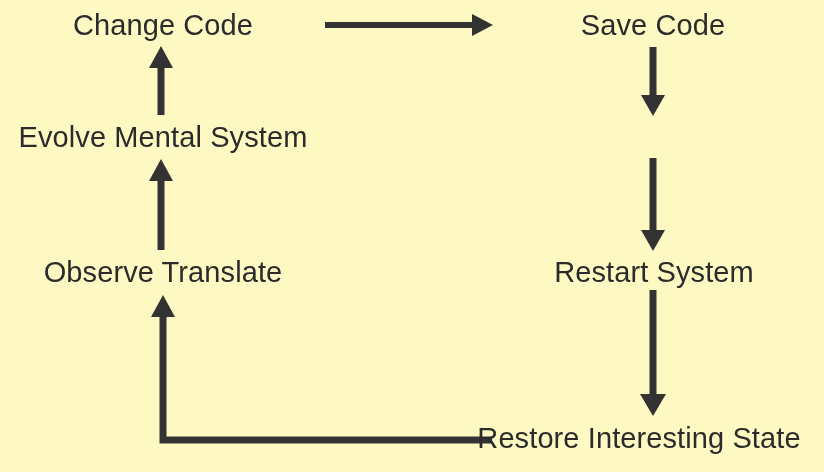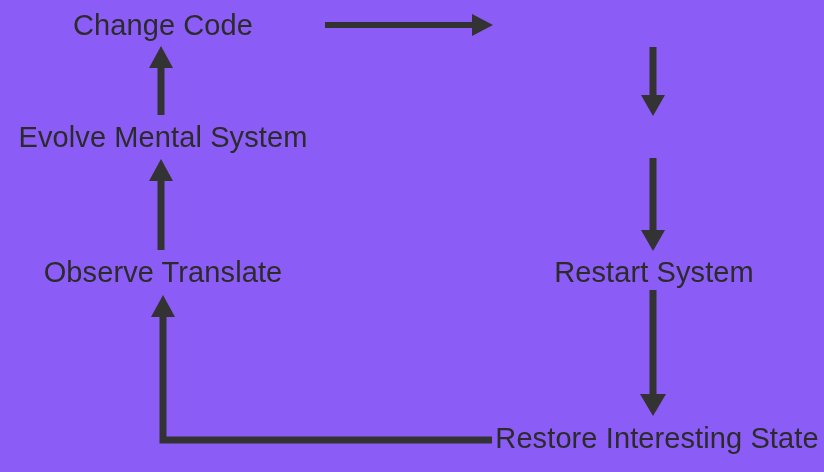--- a/index.html
+++ b/index.html
@@ -8,21 +8,21 @@
     padding: 0;
     background: #ffffff;
   }
   body {
     font-family: "Liberation Sans", sans-serif;
   }
   #diagram-root {
     position: relative;
     width: 824px;
     height: 472px;
-    background: #8b5cf6;
+    background: #fef9c3;
     overflow: hidden;
   }
   #flow-svg {
     position: absolute;
     top: 0;
     left: 0;
     width: 824px;
     height: 472px;
     display: block;
   }
@@ -82,19 +82,20 @@
       <polygon points="161,46 149,68 173,68" fill="#333333"></polygon>
     </g>
   </svg>
 
   <div class="node-label" style="left:163px; top:25px;">Change Code</div>
 
   <div class="node-label" style="left:163px; top:137px;">Evolve Mental System</div>
 
   <div class="node-label" style="left:163px; top:272px;">Observe Translate</div>
 
+  <div class="node-label" style="left:653px; top:25px;">Save Code</div>
 
 
   <div class="node-label" style="left:654px; top:272px;">Restart System</div>
 
-  <div class="node-label" style="left:657px; top:438px;">Restore Interesting State</div>
+  <div class="node-label" style="left:639px; top:438px;">Restore Interesting State</div>
 
 </div>
 
 </body></html>

